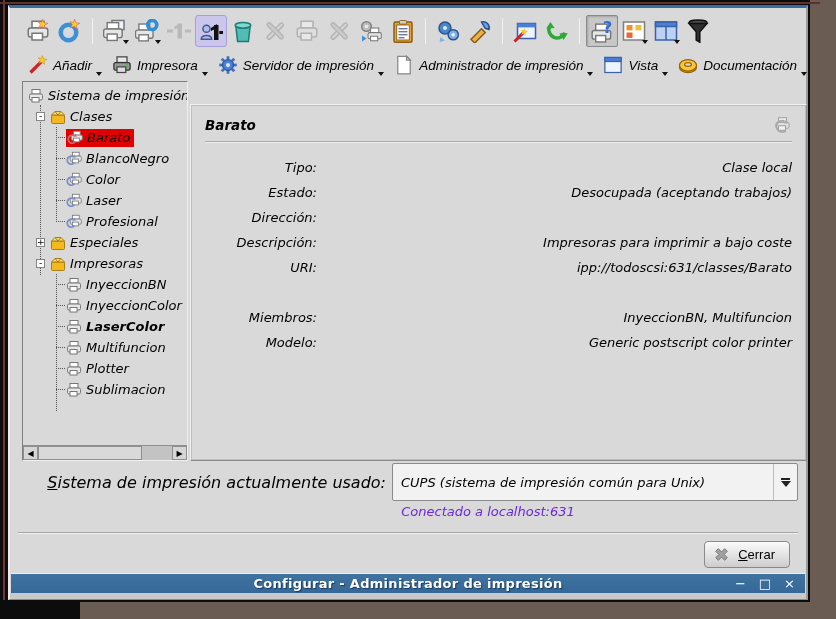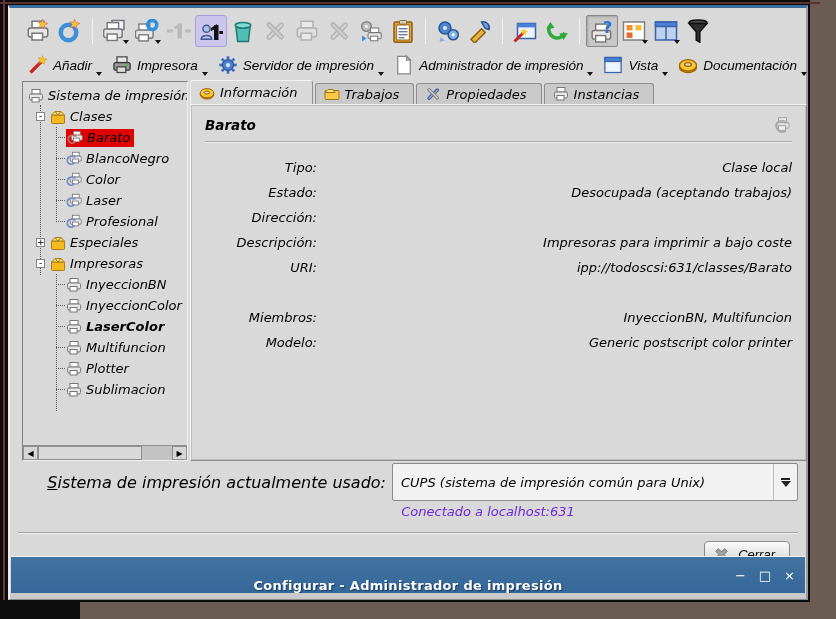--- a/index.html
+++ b/index.html
@@ -100,26 +100,26 @@
                justify-content:center; gap:1px; border-left:1px solid #bdbdbd; }
   .cline { width:9px; height:2px; background:#222; }
   .ctri { width:0; height:0; border-left:5px solid transparent; border-right:5px solid transparent; border-top:6px solid #222; }
   .status { position:absolute; left:0; top:496px; width:796px; text-align:center; padding-left:160px;
             font-style:italic; font-size:13px; color:#6d28d9; }
   .hsep { position:absolute; left:8px; right:8px; top:524px; border-top:1px solid #a5a5a5; border-bottom:1px solid #efefef; }
   .close-row { position:absolute; right:16px; top:533px; }
   .close-btn { display:flex; align-items:center; gap:8px; padding:3px 14px 3px 8px; height:27px;
                background:linear-gradient(#fbfbfb,#cdcdcd); border:1px solid #8a8a8a; border-radius:4px; cursor:default; }
   .close-btn .ic { width:17px; height:17px; }
-  .btn-label { font-style:italic; font-size:13px; color:#000; }
+  .btn-label { font-size:13px; color:#000; }
 
   
-  .titlebar { position:absolute; left:1px; right:1px; bottom:6px; height:37px;
+  .titlebar { position:absolute; left:1px; right:1px; bottom:6px; height:20px;
               background:linear-gradient(#41739f,#35679a); border-top:1px solid #f0f0f0;
-              display:flex; align-items:flex-end; justify-content:center; }
+              display:flex; align-items:center; justify-content:center; }
   .tb-title { color:#fff; font-weight:bold; font-size:13px; font-style:normal;
               text-shadow:1px 1px 1px #173a5c; letter-spacing:.3px; }
   .tb-controls { position:absolute; right:10px; top:0; height:100%; display:flex; align-items:center; gap:13px; }
   .tb-controls span { color:#fff; font-size:13px; font-style:normal; line-height:1; cursor:default; }
   .bottom-strip { position:absolute; left:0; right:0; bottom:0; height:6px; background:#c9c9c9; }
 
   .sprite { position:absolute; width:0; height:0; overflow:hidden; }
 </style>
 </head>
 <body>
@@ -570,46 +570,20 @@
           </div>
       </div>
       <div class="hscroll">
         <div class="harrow">◀</div>
         <div class="hthumb"></div>
         <div class="htrack"></div>
         <div class="harrow">▶</div>
       </div>
     </div>
 
-    <div class="tabbar">
-      <div class="tab active">
-          <svg class="ic">
-            <use href="#i-donut"></use>
-          </svg>
-          <span>Información</span>
-        </div>
-      <div class="tab">
-          <svg class="ic">
-            <use href="#i-folder"></use>
-          </svg>
-          <span>Trabajos</span>
-        </div>
-      <div class="tab">
-          <svg class="ic">
-            <use href="#i-toolsb"></use>
-          </svg>
-          <span>Propiedades</span>
-        </div>
-      <div class="tab">
-          <svg class="ic">
-            <use href="#i-printer"></use>
-          </svg>
-          <span>Instancias</span>
-        </div>
-    </div>
 
     <div class="tabpanel">
       <div class="ptitle-row">
         <span class="ptitle">Barato</span>
         <svg class="ic prefresh">
             <use href="#i-printer-refresh"></use>
           </svg>
       </div>
       <hr class="phr">
       <div class="irow">

